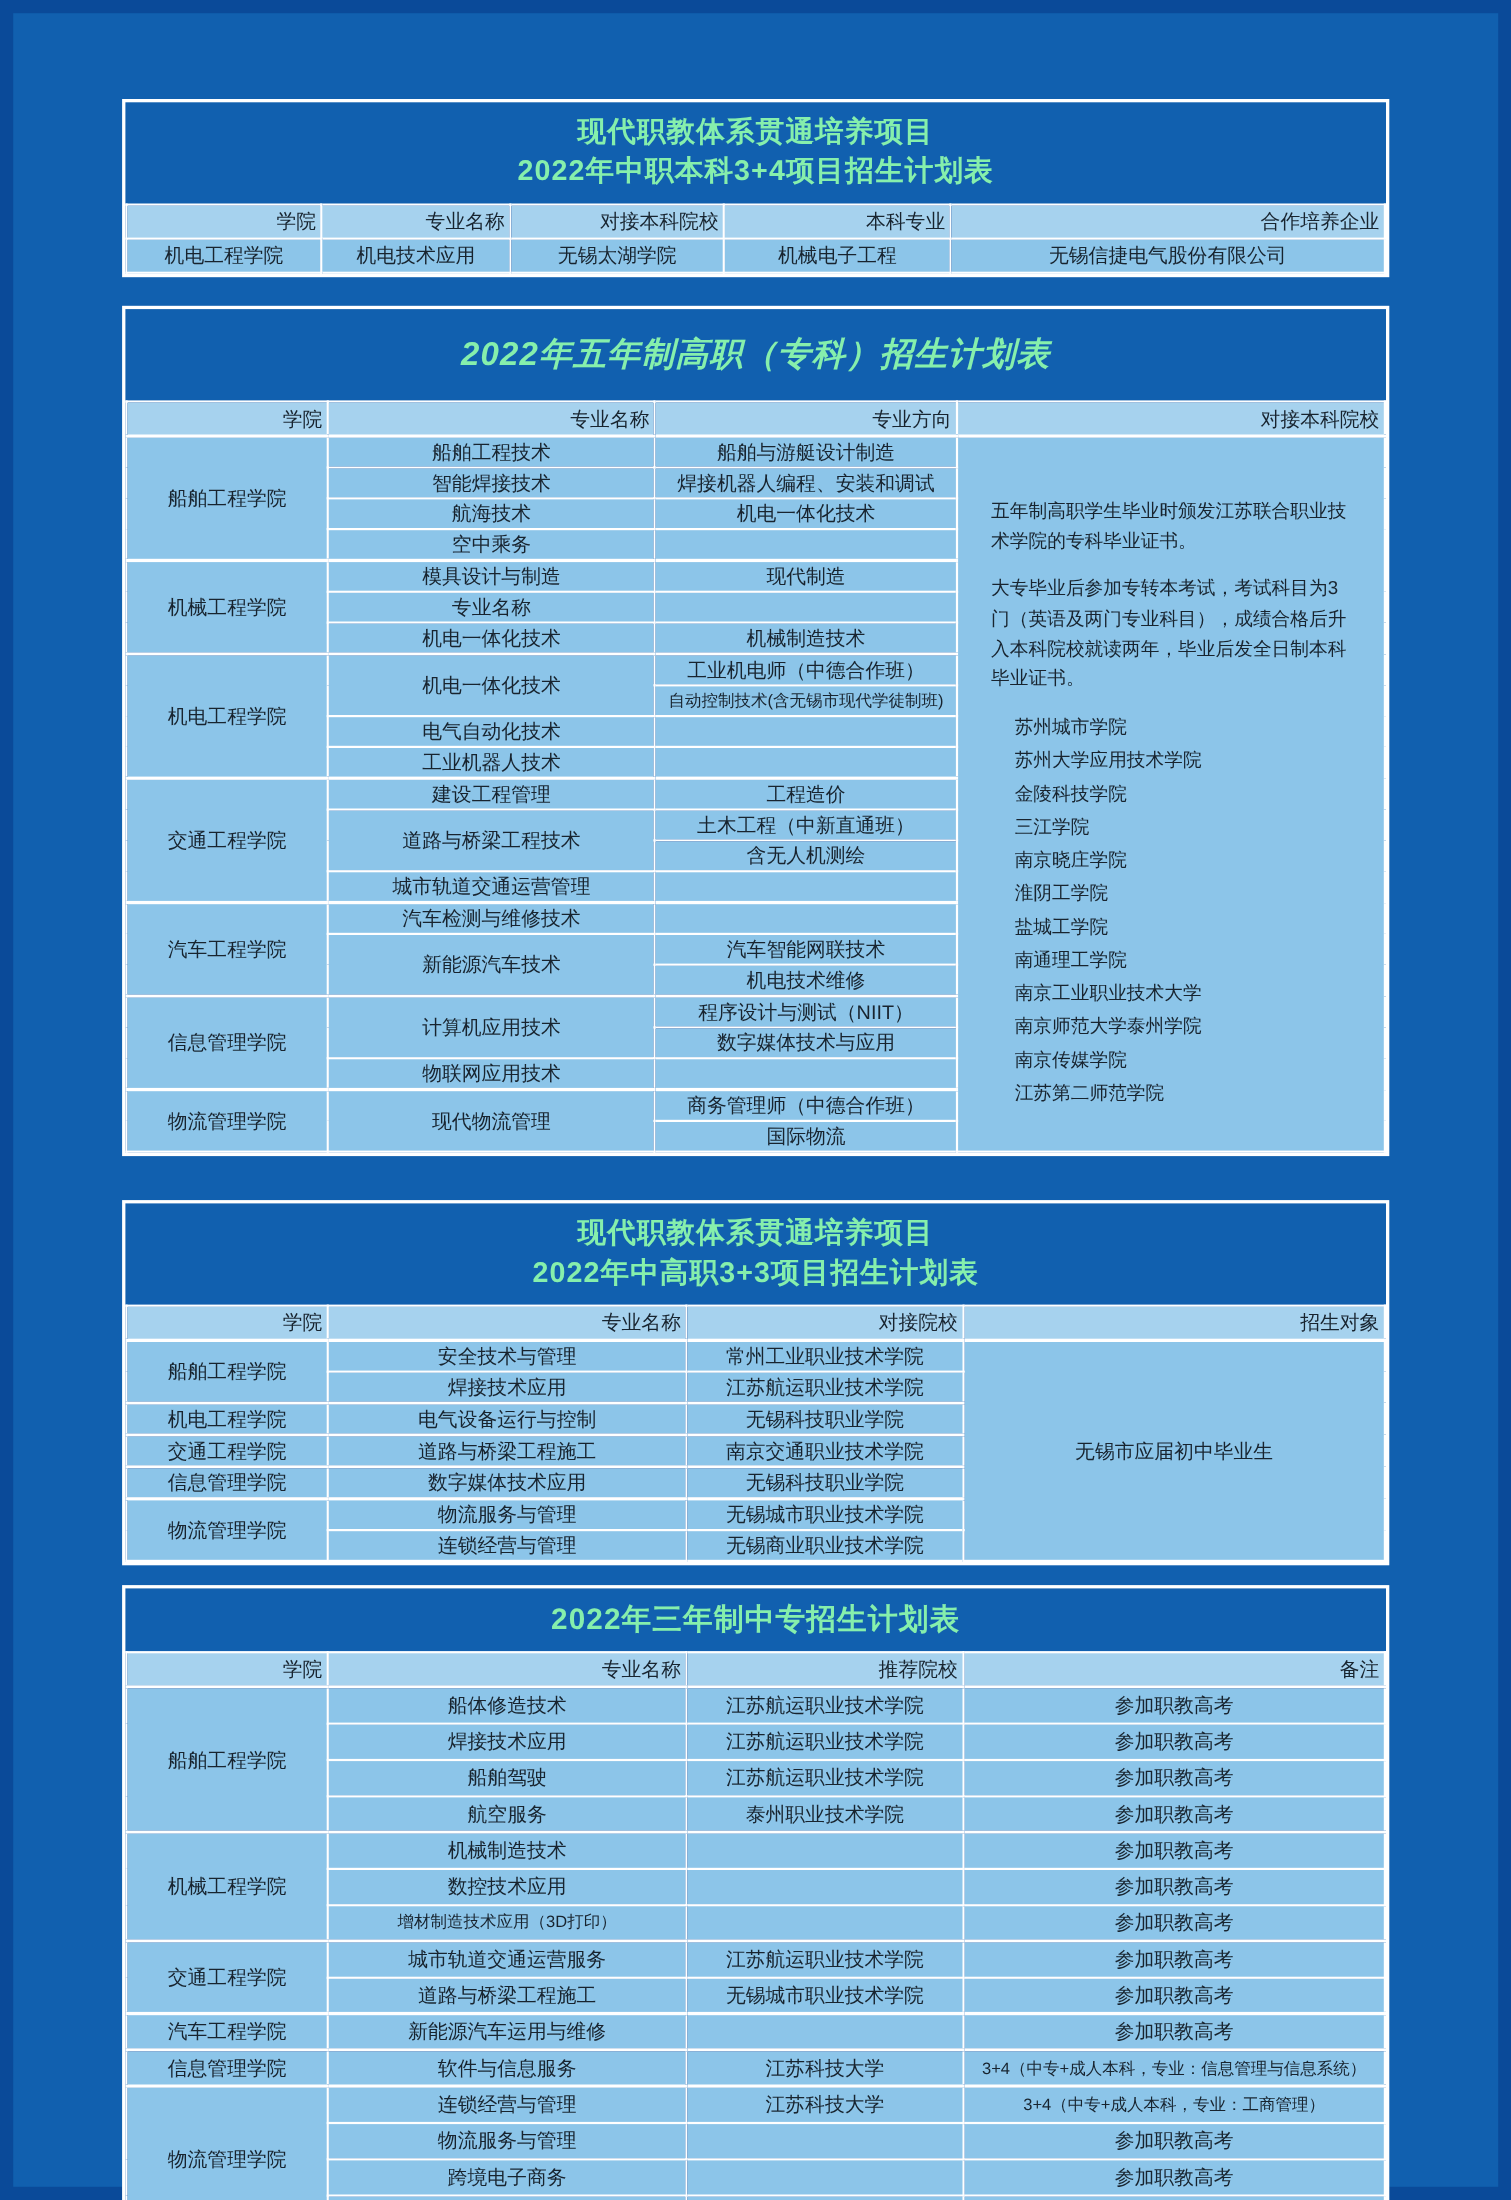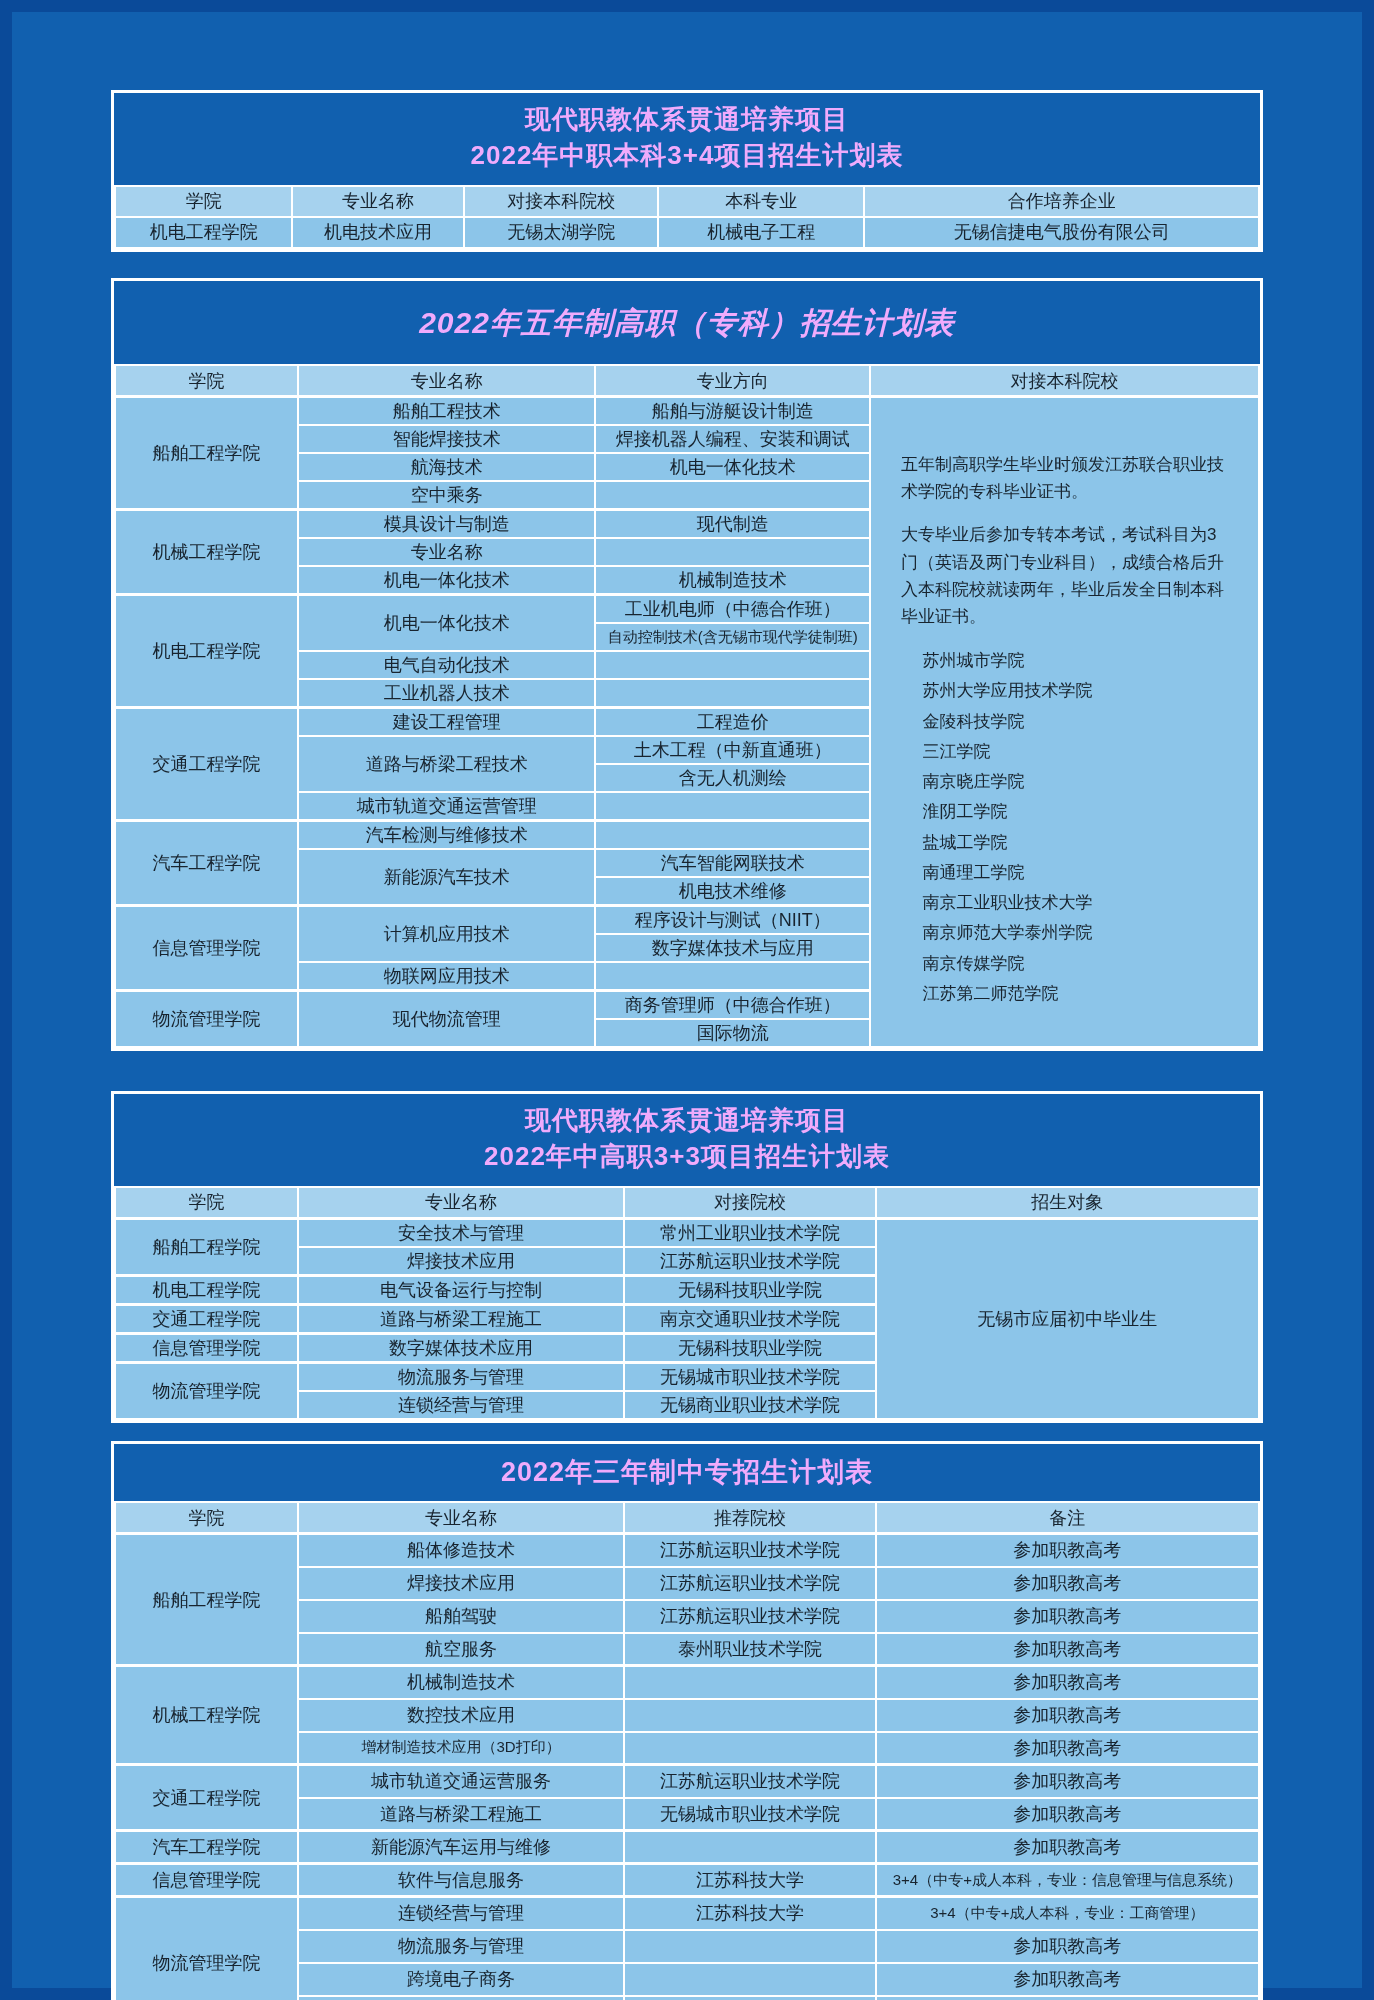--- a/index.html
+++ b/index.html
@@ -10,37 +10,37 @@
     position:relative;
   }
   .page{
     position:absolute;left:12px;top:12px;right:12px;bottom:12px;
     background:#1160af;
   }
   .content{width:1152px;margin:0 auto;padding-top:78px;}
   section.tbl{border:3px solid #ffffff;background:#1160af;}
   .gap26{height:26px;} .gap40{height:40px;} .gap18{height:18px;}
   .tbl-title{
-    color:#f0abfc;font-weight:bold;text-align:center;
+    color:#86efac;font-weight:bold;text-align:center;
     font-size:26px;line-height:1.38;padding:9px 0 11px;
     letter-spacing:1px;
   }
   .tbl-title.big{font-size:30px;padding:21px 0;font-style:italic;}
   .tbl-title.single{font-size:27px;padding:10px 0;}
   table{width:100%;border-collapse:collapse;table-layout:fixed;}
   th,td{
     border:2px solid #ffffff;
     color:#18242f;
     font-size:18px;
     text-align:center;
     vertical-align:middle;
     padding:1px 4px;
     overflow:hidden;
   }
-  thead th{background:#a6d2ee;font-weight:normal;height:27px;}
+  thead th{background:#a6d2ee;font-weight:normal;height:27px;text-align:right;}
   tbody td{background:#8cc5e9;}
   tr.group-start td{border-top-width:3px;}
   #table-five-year tbody tr{height:28px;}
   #table-3plus4 tbody tr{height:31px;}
   #table-3plus3 tbody tr{height:26px;}
   #table-three-year tbody tr{height:33px;}
   td.note-cell{
     text-align:left;font-size:17px;line-height:1.6;padding:10px 14px;
   }
   td.note-cell .para{margin:16px;}

